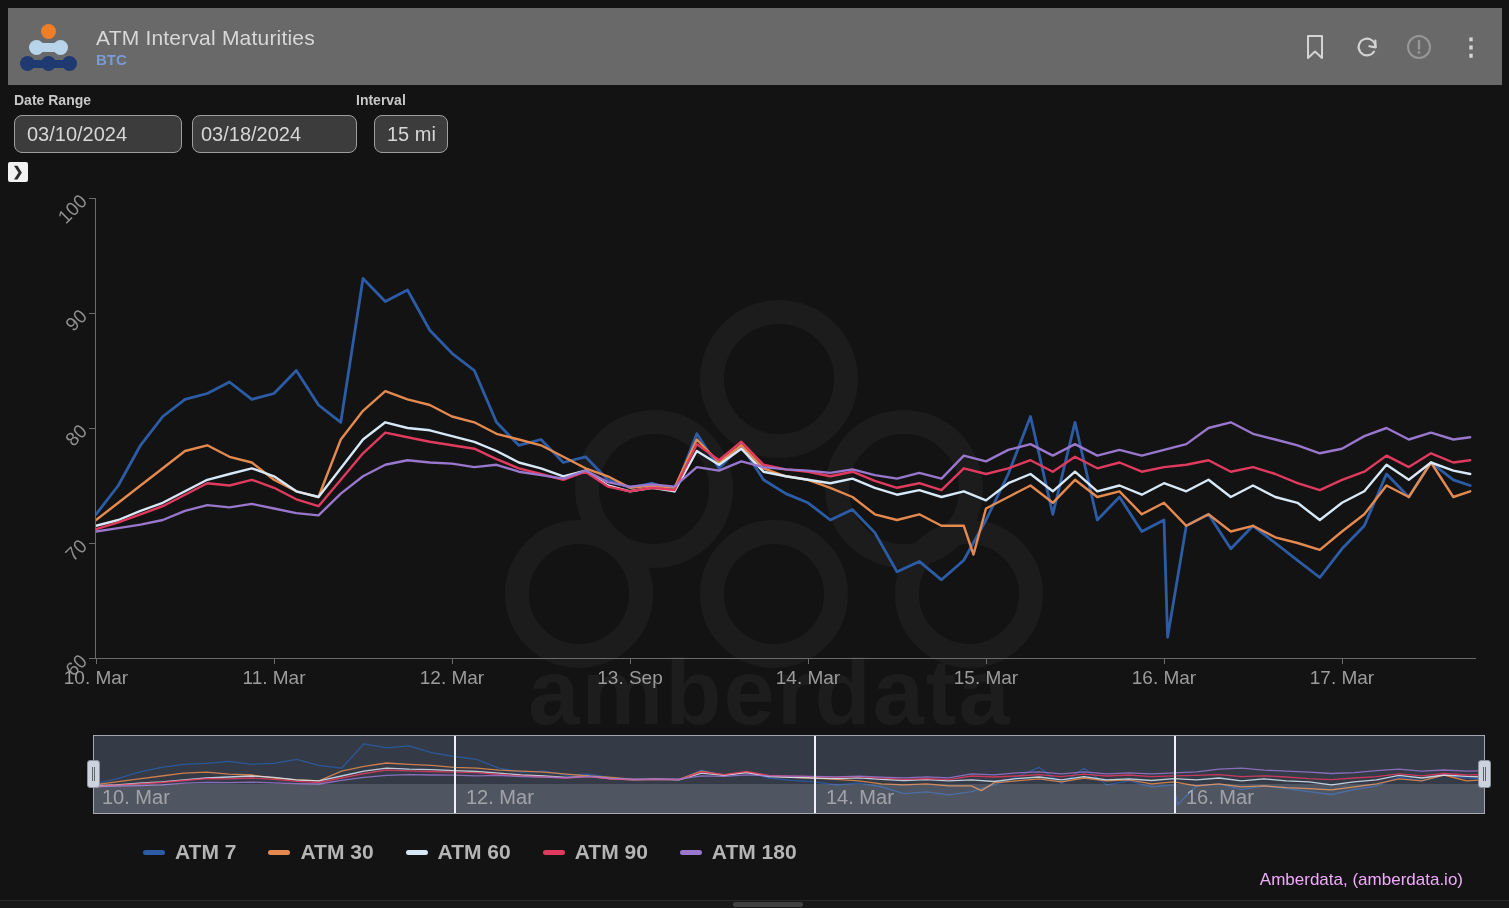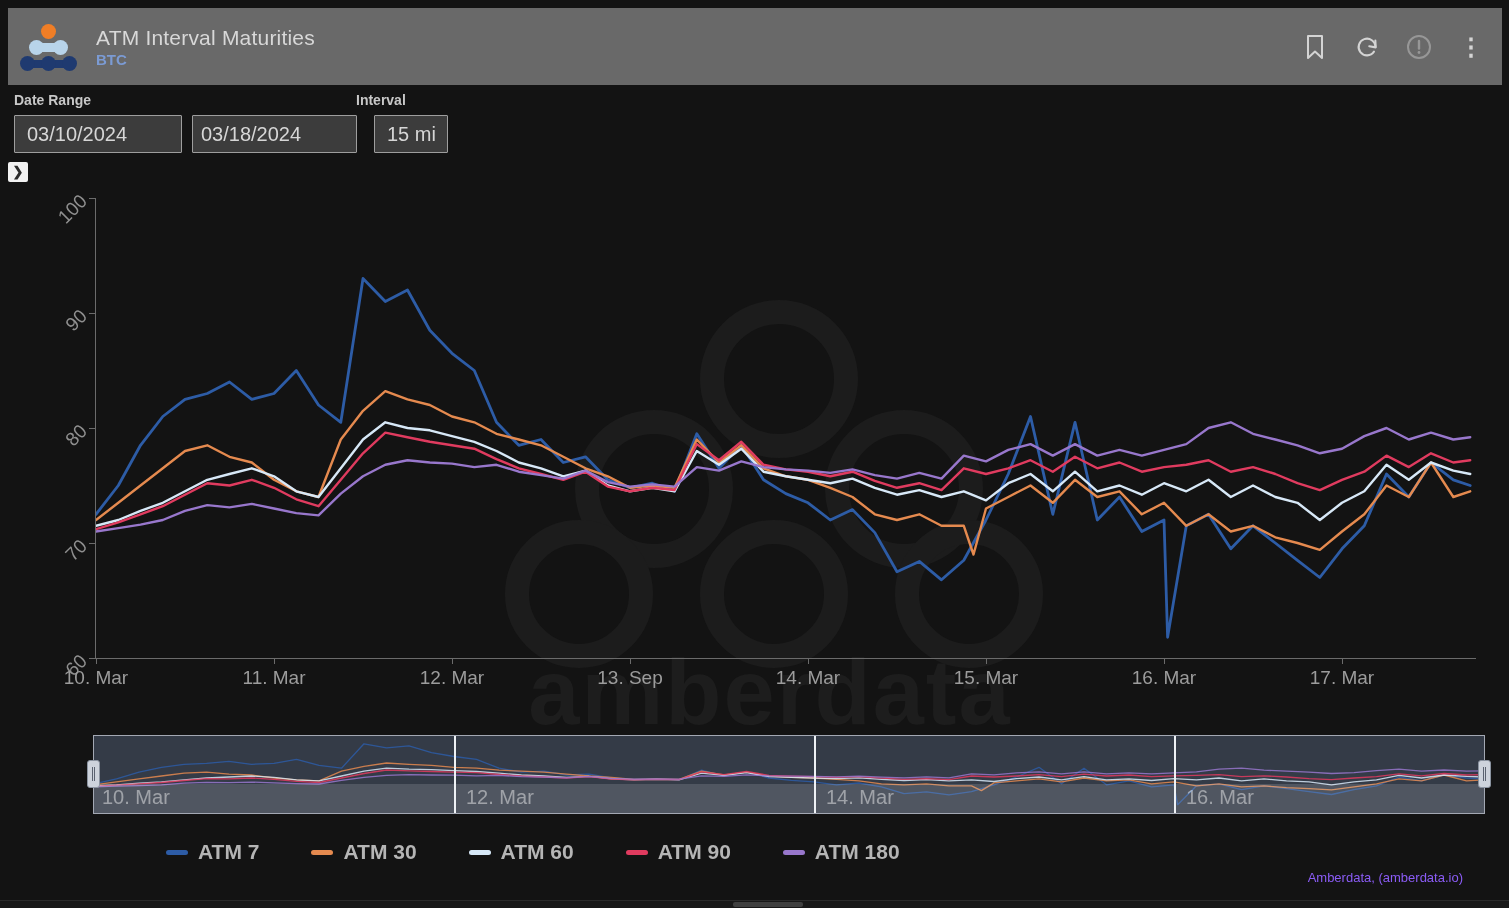--- a/index.html
+++ b/index.html
@@ -20,21 +20,21 @@
   .logo .bar-db{width:48px;height:8px;background:#1f3a70;left:2px;top:38px;border-radius:4px;}
   .titles{margin-left:22px;}
   .chart-title{color:#d8d8d8;font-size:21px;font-weight:500;letter-spacing:.2px;line-height:25px;}
   .chart-subtitle{color:#7b9bd4;font-size:15px;font-weight:700;line-height:19px;}
   .header-actions{margin-left:auto;margin-right:18px;display:flex;align-items:center;gap:26px;}
   .hicon{width:26px;height:26px;display:flex;align-items:center;justify-content:center;cursor:pointer;}
   .hicon svg{display:block;}
   .kebab{color:#d4d4d4;font-size:24px;font-weight:700;line-height:26px;}
   
   .ctl-label{position:absolute;color:#c8c8c8;font-size:14px;font-weight:700;}
-  .ctl-input{position:absolute;height:38px;background:#3c3c3c;border:1.5px solid #9e9e9e;border-radius:1px;
+  .ctl-input{position:absolute;height:38px;background:#3c3c3c;border:1.5px solid #9e9e9e;border-radius:8px;
              color:#d6d6d6;font-size:20px;font-family:"Liberation Sans",sans-serif;padding:0 12px;box-sizing:border-box;}
   .expand-btn{position:absolute;left:8px;top:162px;width:20px;height:20px;background:#f2f2f2;border:none;
               border-radius:2px;color:#2b2b2b;font-size:13px;font-weight:700;line-height:18px;text-align:center;
               cursor:pointer;padding:0;}
   
   .wm-ring{position:absolute;border:24px solid #1c1c1c;border-radius:50%;}
   .wm-text{position:absolute;left:470px;top:640px;width:600px;text-align:center;color:#1d1d1d;
            font-size:92px;font-weight:700;letter-spacing:2px;}
   
   .y-axis-line{position:absolute;left:95px;top:198px;width:1px;height:460px;background:#6b6b6b;}
@@ -50,25 +50,25 @@
              border:1px solid rgba(222,228,238,0.65);box-sizing:content-box;}
   .nav-band{position:absolute;left:0;top:48px;width:100%;height:29px;background:rgba(255,255,255,0.14);}
   .nav-grid{position:absolute;top:0;width:2px;height:77px;background:#eef1f5;}
   .nav-date{position:absolute;top:50px;color:rgba(255,255,255,0.45);font-size:20px;}
   .nav-handle{position:absolute;top:24px;width:13px;height:28px;background:#cdd3dc;border:1px solid #8a93a0;
               border-radius:3px;box-sizing:border-box;cursor:ew-resize;}
   .nav-handle::before,.nav-handle::after{content:"";position:absolute;top:6px;width:1px;height:14px;background:#5a6270;}
   .nav-handle::before{left:4px;} .nav-handle::after{right:4px;}
   #nav-plot{position:absolute;left:0;top:0;}
   
-  .legend{position:absolute;left:166px;top:840px;display:flex;align-items:center;gap:52px;}
+  .legend{position:absolute;left:143px;top:840px;display:flex;align-items:center;gap:32px;}
   .legend-item{display:flex;align-items:center;gap:10px;cursor:pointer;}
   .legend-marker{width:22px;height:5px;border-radius:3px;}
   .legend-label{color:#b5b5b5;font-size:21px;font-weight:700;}
-  .credit{position:absolute;right:46px;top:870px;color:#8b5cf6;font-size:13px;cursor:pointer;}
+  .credit{position:absolute;right:46px;top:870px;color:#f0abfc;font-size:17px;cursor:pointer;}
   .hscroll{position:absolute;left:0;bottom:0;width:1509px;height:7px;background:#181818;border-top:1px solid #2a2a2a;}
   .hscroll-thumb{position:absolute;left:733px;top:1px;width:70px;height:5px;background:#3f3f3f;border-radius:2px;cursor:pointer;}
 </style>
 </head>
 <body>
 
 <div id="frame">
 
   <div class="panel-header">
     <div class="logo">

